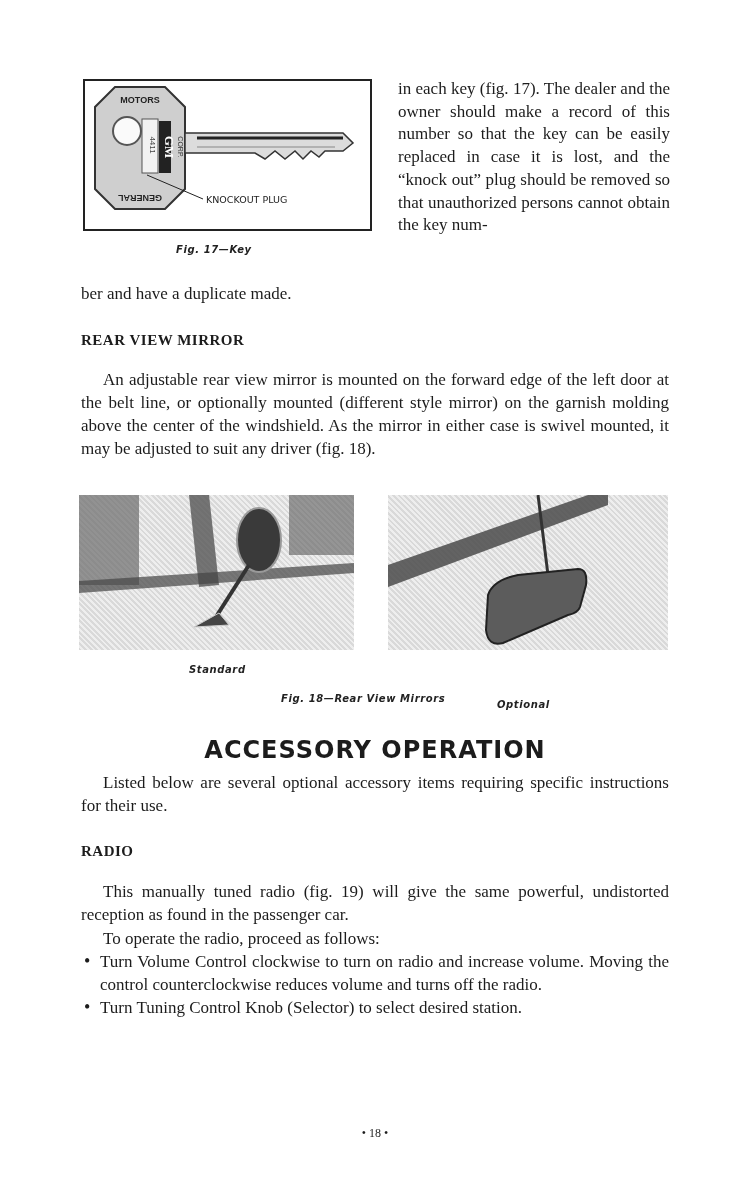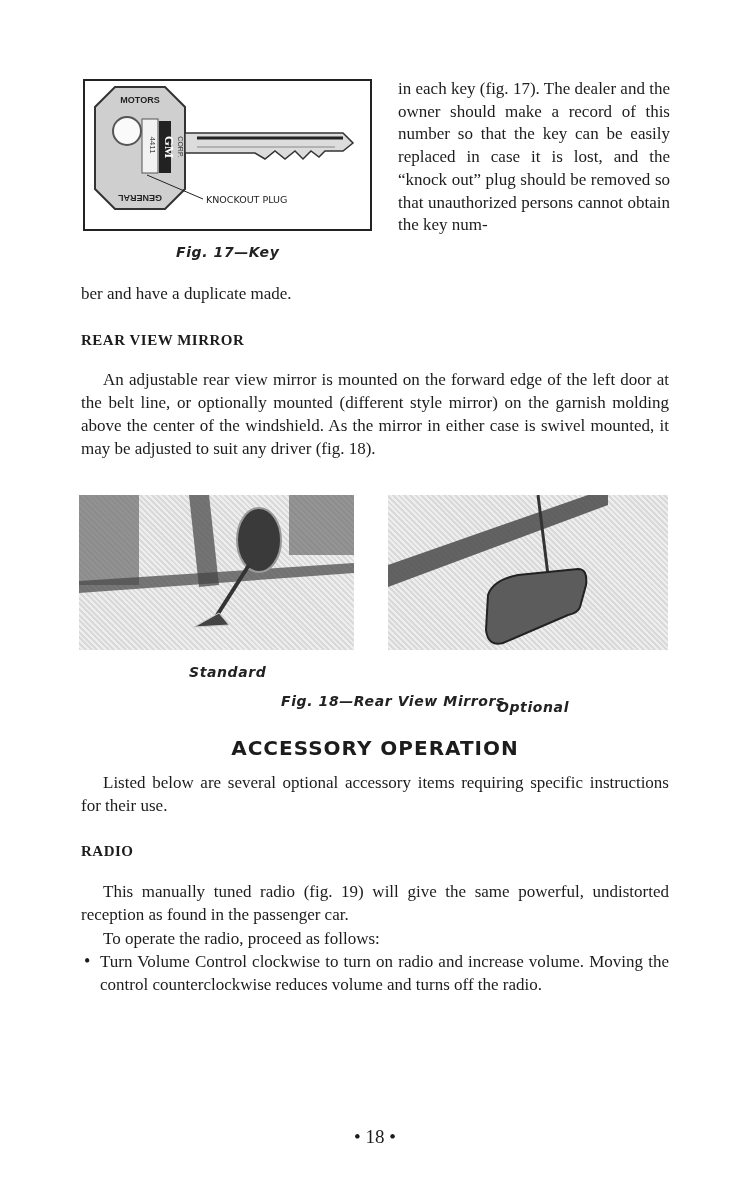--- a/index.html
+++ b/index.html
@@ -1,23 +1,23 @@
 <!DOCTYPE html>
 <html><head>
 <meta charset="utf-8">
 <style>
   html, body { margin: 0; padding: 0; background: #ffffff; }
   body { width: 750px; height: 1195px; position: relative; overflow: hidden;
          font-family: "DejaVu Serif", "Liberation Serif", serif; color: #1c1c1c; }
   .abs { position: absolute; }
   .serif { font-family: "Liberation Serif", "DejaVu Serif", serif; }
   .body-text { font-family: "Liberation Serif", "DejaVu Serif", serif; font-size: 17px; line-height: 23px; text-align: justify; }
-  .caption { font-family: "DejaVu Sans", "Liberation Sans", sans-serif; font-style: italic; font-weight: bold; font-size: 14px; letter-spacing: 0.6px; color: #222; }
+  .caption { font-family: "DejaVu Sans", "Liberation Sans", sans-serif; font-style: italic; font-weight: bold; font-size: 10px; letter-spacing: 0.6px; color: #222; }
   .section-title { font-family: "Liberation Serif", "DejaVu Serif", serif; font-weight: bold; font-size: 15px; letter-spacing: 0.5px; }
-  .main-title { font-family: "DejaVu Sans", "Liberation Sans", sans-serif; font-weight: bold; font-size: 20px; letter-spacing: 1px; text-align: center; }
+  .main-title { font-family: "DejaVu Sans", "Liberation Sans", sans-serif; font-weight: bold; font-size: 24px; letter-spacing: 1px; text-align: center; }
   .key-box { border: 2px solid #222; background: #fff; }
   .photo { background: repeating-linear-gradient(45deg,#d9d9d9 0 2px,#eeeeee 2px 4px); overflow: hidden; }
   .bullet-list { list-style: none; margin: 0; padding: 0; }
   .bullet-list li { position: relative; padding-left: 19px; }
   .bullet-list li::before { content: "•"; position: absolute; left: 3px; top: 0; font-size: 18px; }
   .indent { text-indent: 22px; }
 </style>
 </head>
 <body>
 
@@ -73,15 +73,16 @@
 <div class="abs caption" style="left:281px; top:693px;">Fig. 18—Rear View Mirrors</div>
 
 <div class="abs main-title" style="left:81px; top:736px; width:588px;">ACCESSORY OPERATION</div>
 <div class="abs body-text indent" style="left:81px; top:771px; width:588px;">Listed below are several optional accessory items requiring specific instructions for their use.</div>
 
 <div class="abs section-title" style="left:81px; top:843px;">RADIO</div>
 <div class="abs body-text indent" style="left:81px; top:880px; width:588px;">This manually tuned radio (fig. 19) will give the same powerful, undistorted reception as found in the passenger car.</div>
 <div class="abs body-text indent" style="left:81px; top:927px; width:588px;">To operate the radio, proceed as follows:</div>
 <ul class="abs bullet-list body-text" style="left:81px; top:950px; width:588px;">
   <li>Turn Volume Control clockwise to turn on radio and increase volume. Moving the control counterclockwise reduces volume and turns off the radio.</li>
+  <li>Turn Tuning Control Knob (Selector) to select desired station.</li>
 </ul>
 
-<div class="abs serif" style="left:0; width:750px; top:1126px; text-align:center; font-size:19px;">• 18 •</div>
+<div class="abs serif" style="left:0; width:750px; top:1126px; text-align:center; font-size:12px;">• 18 •</div>
 
 </body></html>

